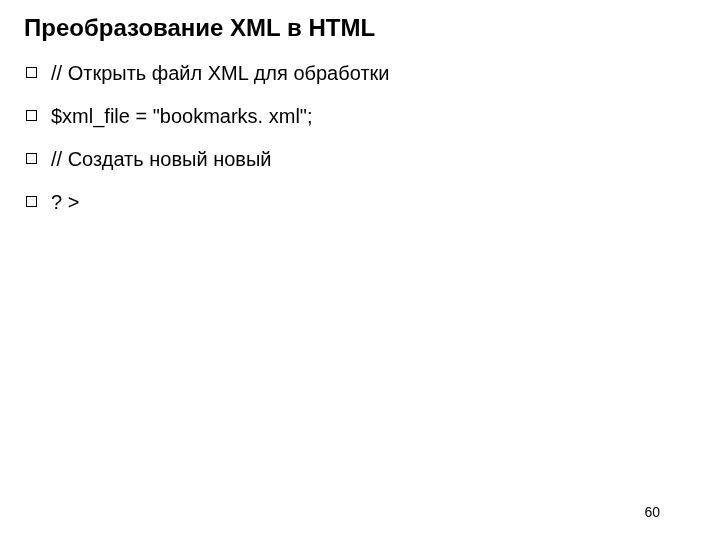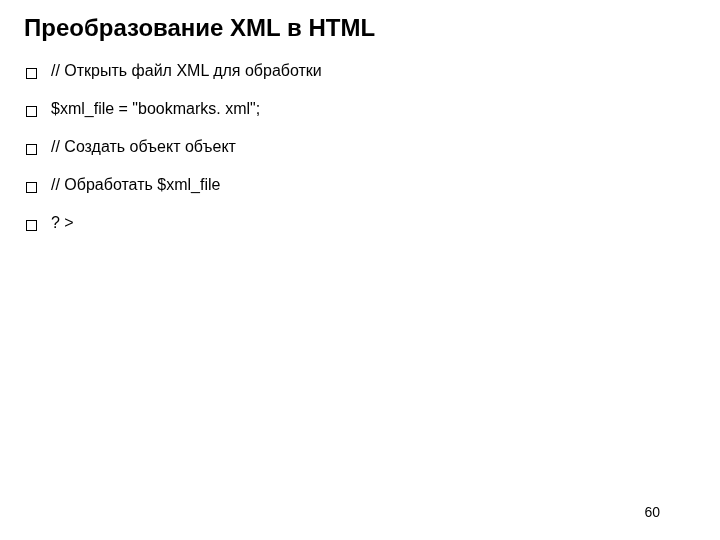--- a/index.html
+++ b/index.html
@@ -24,22 +24,22 @@
     font-weight: bold;
     margin: 0 0 18px 0;
     line-height: 1.2;
   }
   .items {
     margin: 0;
     padding: 0;
   }
   .item {
     display: flex;
-    align-items: center;
-    font-size: 16px;
+    align-items: flex-start;
+    font-size: 20px;
     line-height: 1.25;
     margin: 0 0 18px 2px;
   }
   .bullet {
     flex: 0 0 auto;
     width: 11px;
     height: 11px;
     border: 1.6px solid #000;
     box-sizing: border-box;
     margin-top: 6px;
@@ -66,25 +66,21 @@
     <div class="item">
       <span class="bullet"></span>
       <span class="text">// Открыть файл XML для обработки</span>
     </div>
     <div class="item">
       <span class="bullet"></span>
       <span class="text">$xml_file = "bookmarks. xml";</span>
     </div>
     <div class="item">
       <span class="bullet"></span>
-      <span class="text">// Создать объект объект</span>
-    </div>
-    <div class="item">
-      <span class="bullet"></span>
-      <span class="text">// Обработать $xml_file</span>
+      <span class="text">// Создать новый новый</span>
     </div>
     <div class="item">
       <span class="bullet"></span>
       <span class="text">? &gt;</span>
     </div>
   </div>
 
   <div class="pagenum">60</div>
 </div>
 

